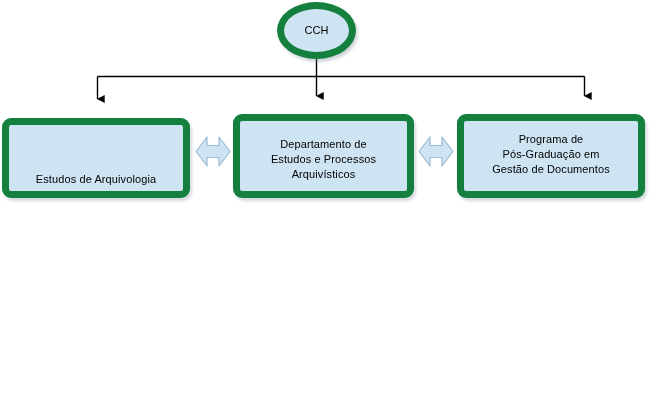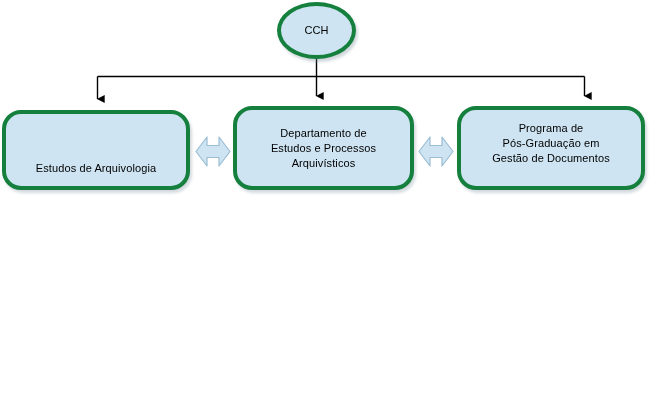--- a/index.html
+++ b/index.html
@@ -23,42 +23,43 @@
     top: 0;
     width: 654px;
     height: 400px;
     pointer-events: none;
   }
 
   .node {
     position: absolute;
     box-sizing: border-box;
     background: #cee4f2;
-    border: 4px solid #15803d;
+    border: 7px solid #15803d;
     color: #000000;
     text-align: center;
     font-size: 11px;
     line-height: 15px;
     letter-spacing: 0.1px;
     overflow: hidden;
     z-index: 2;
   }
 
   .node-ellipse {
     border-radius: 50%;
     display: flex;
     align-items: center;
     justify-content: center;
     box-shadow: 2px 3px 3px rgba(120,140,155,0.35);
   }
 
   .node-box {
-    border-radius: 19px;
+    border-radius: 9px;
     box-shadow: 2px 3px 3px rgba(120,140,155,0.32);
     padding: 0 14px;
+    margin-top: 8px;
   }
 
   .box-text {
     position: absolute;
     left: 6px;
     right: 6px;
   }
 
   .node-label {
     display: block;

